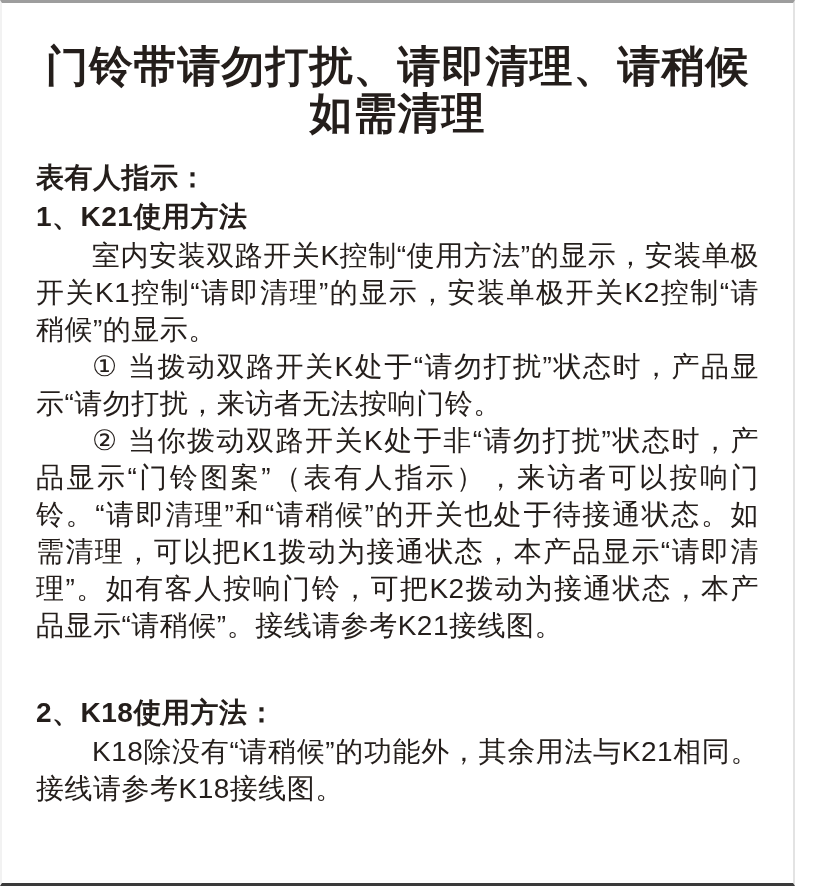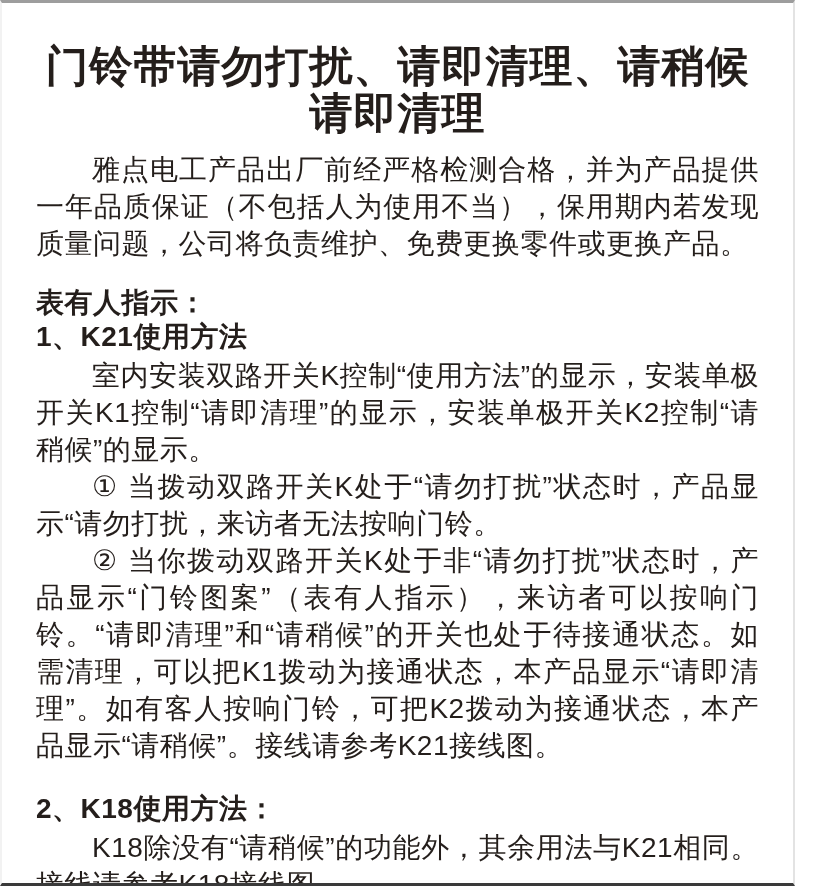--- a/index.html
+++ b/index.html
@@ -45,35 +45,34 @@
   }
   .section-heading {
     font-size: 28px;
     line-height: 34px;
     font-weight: bold;
     margin: 0;
     letter-spacing: 0.5px;
   }
   .intro { margin-top: 4px; }
   .usage-heading { margin-top: 24px; }
-  .k21-heading { margin-bottom: 3px; }
-  .k18-heading { margin-top: 28px; margin-bottom: 3px; }
+  .k21-heading { margin-top: 5px; margin-bottom: 3px; }
+  .k18-heading { margin-top: 52px; margin-bottom: 3px; }
 </style>
 </head>
 <body>
 
 <div class="page">
   <div class="content">
 
     <h1 class="doc-title">
       <div>门铃带请勿打扰、请即清理、请稍候</div>
-      <div>请即清理</div>
+      <div>如需清理</div>
     </h1>
 
-    <p class="body-text indent intro">雅点电工产品出厂前经严格检测合格，并为产品提供一年品质保证（不包括人为使用不当），保用期内若发现质量问题，公司将负责维护、免费更换零件或更换产品。</p>
 
     <h2 class="section-heading usage-heading">表有人指示：</h2>
 
     <h3 class="section-heading k21-heading">1、K21使用方法</h3>
 
     <p class="body-text indent">室内安装双路开关K控制“使用方法”的显示，安装单极开关K1控制“请即清理”的显示，安装单极开关K2控制“请稍候”的显示。</p>
 
     <p class="body-text indent">① 当拨动双路开关K处于“请勿打扰”状态时，产品显示“请勿打扰，来访者无法按响门铃。</p>
 
     <p class="body-text indent">② 当你拨动双路开关K处于非“请勿打扰”状态时，产品显示“门铃图案”（表有人指示），来访者可以按响门铃。“请即清理”和“请稍候”的开关也处于待接通状态。如需清理，可以把K1拨动为接通状态，本产品显示“请即清理”。如有客人按响门铃，可把K2拨动为接通状态，本产品显示“请稍候”。接线请参考K21接线图。</p>

